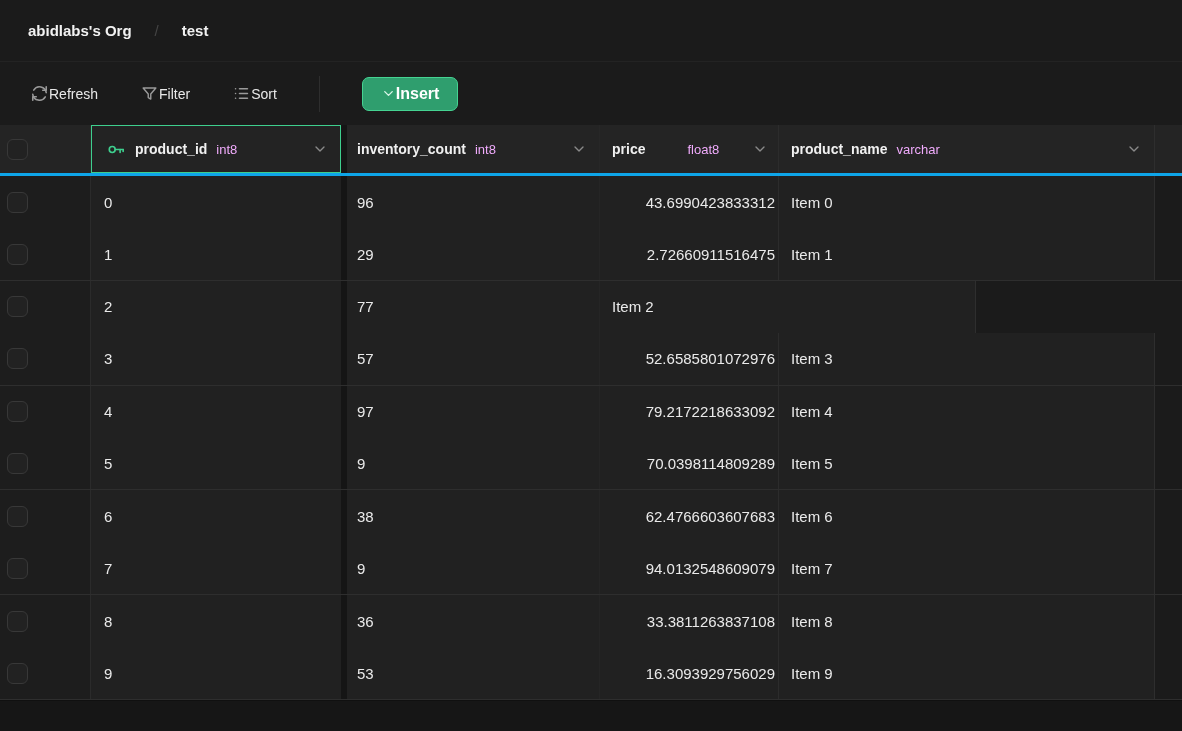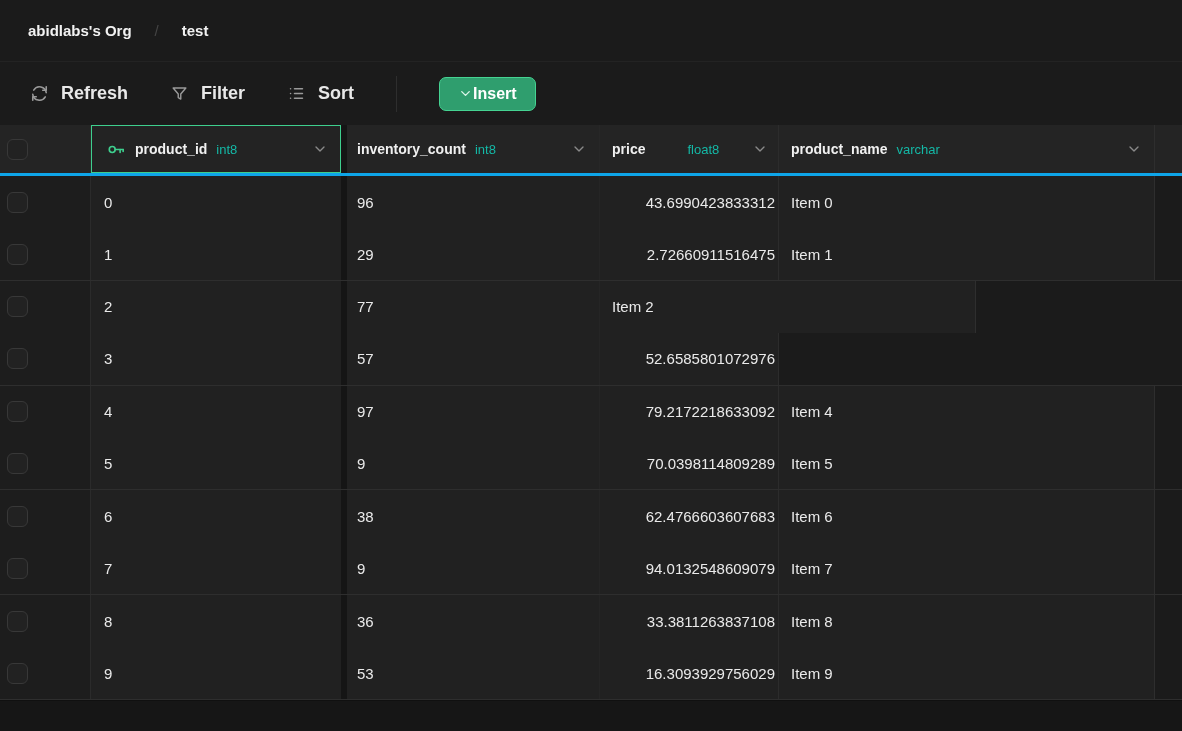--- a/index.html
+++ b/index.html
@@ -20,41 +20,41 @@
   }
   .crumb { font-size:15px; font-weight:700; color:#f2f2f2; cursor:pointer; }
   .crumb-sep { color:#454545; font-size:15px; margin:0 23px; font-weight:400; }
 
   
   .toolbar {
     height:63px; display:flex; align-items:center;
     padding-left:30px; background:#1b1b1b; gap:42px;
   }
   .tool-btn {
-    display:flex; align-items:center; gap:12px;
+    display:flex; align-items:center; gap:0;
     background:none; border:none; color:#e8e8e8;
-    font-size:18px; font-weight:700; font-family:inherit; cursor:pointer;
+    font-size:14px; font-weight:400; font-family:inherit; cursor:pointer;
   }
   .tool-btn svg { stroke:#9a9a9a; }
   .toolbar-divider { width:1px; height:36px; background:#2e2e2e; }
   .insert-btn {
     display:flex; align-items:center; 
     height:34px; padding:0 18px;
     background:#2f9e6e; border:1px solid #45d392; border-radius:7px;
     color:#ffffff; font-size:16px; font-weight:600; font-family:inherit; cursor:pointer;
   }
   .insert-btn svg { stroke:#d9f6e8; }
 
   
   .grid-header { height:51px; display:flex; background:#242424; border-bottom:3px solid #0ea5e9; }
   .hcell {
     display:flex; align-items:center; background:#242424;
     font-size:14px; font-weight:700; color:#f0f0f0;
   }
-  .hcell .ctype { font-size:13px; font-weight:400; color:#14b8a6; margin-left:9px; }
+  .hcell .ctype { font-size:13px; font-weight:400; color:#f0abfc; margin-left:9px; }
   .hcell .chev { margin-left:auto; margin-right:12px; color:#8a8a8a; display:flex; cursor:pointer; }
   .hcell-select { width:91px; padding-left:7px; border-right:1px solid #2b2b2b; }
   .hcell-a {
     width:250px; padding-left:15px;
     border:1px solid #3ecf8e; background:#232323; cursor:pointer;
   }
   .hcell-a .key { display:flex; margin-right:9px; }
   .hcell-b { width:253px; padding-left:10px; border-right:1px solid #272727; cursor:pointer; }
   .hcell-c { width:179px; padding-left:12px; border-right:1px solid #2c2c2c; cursor:pointer;gap:33px; }
   .hcell-d { width:376px; padding-left:12px; border-right:1px solid #2e2e2e; cursor:pointer; }
@@ -231,20 +231,21 @@
   </div>
 
   <div class="grid-row">
     <div class="cell col-select">
       <span class="checkbox"></span>
     </div>
     <div class="cell col-a">3</div>
     <div class="col-strip"></div>
     <div class="cell col-b">57</div>
     <div class="cell col-c">52.6585801072976</div>
+    <div class="cell col-d">Item 3</div>
     <div class="cell col-fill"></div>
   </div>
 
   <div class="grid-row">
     <div class="cell col-select">
       <span class="checkbox"></span>
     </div>
     <div class="cell col-a">4</div>
     <div class="col-strip"></div>
     <div class="cell col-b">97</div>

